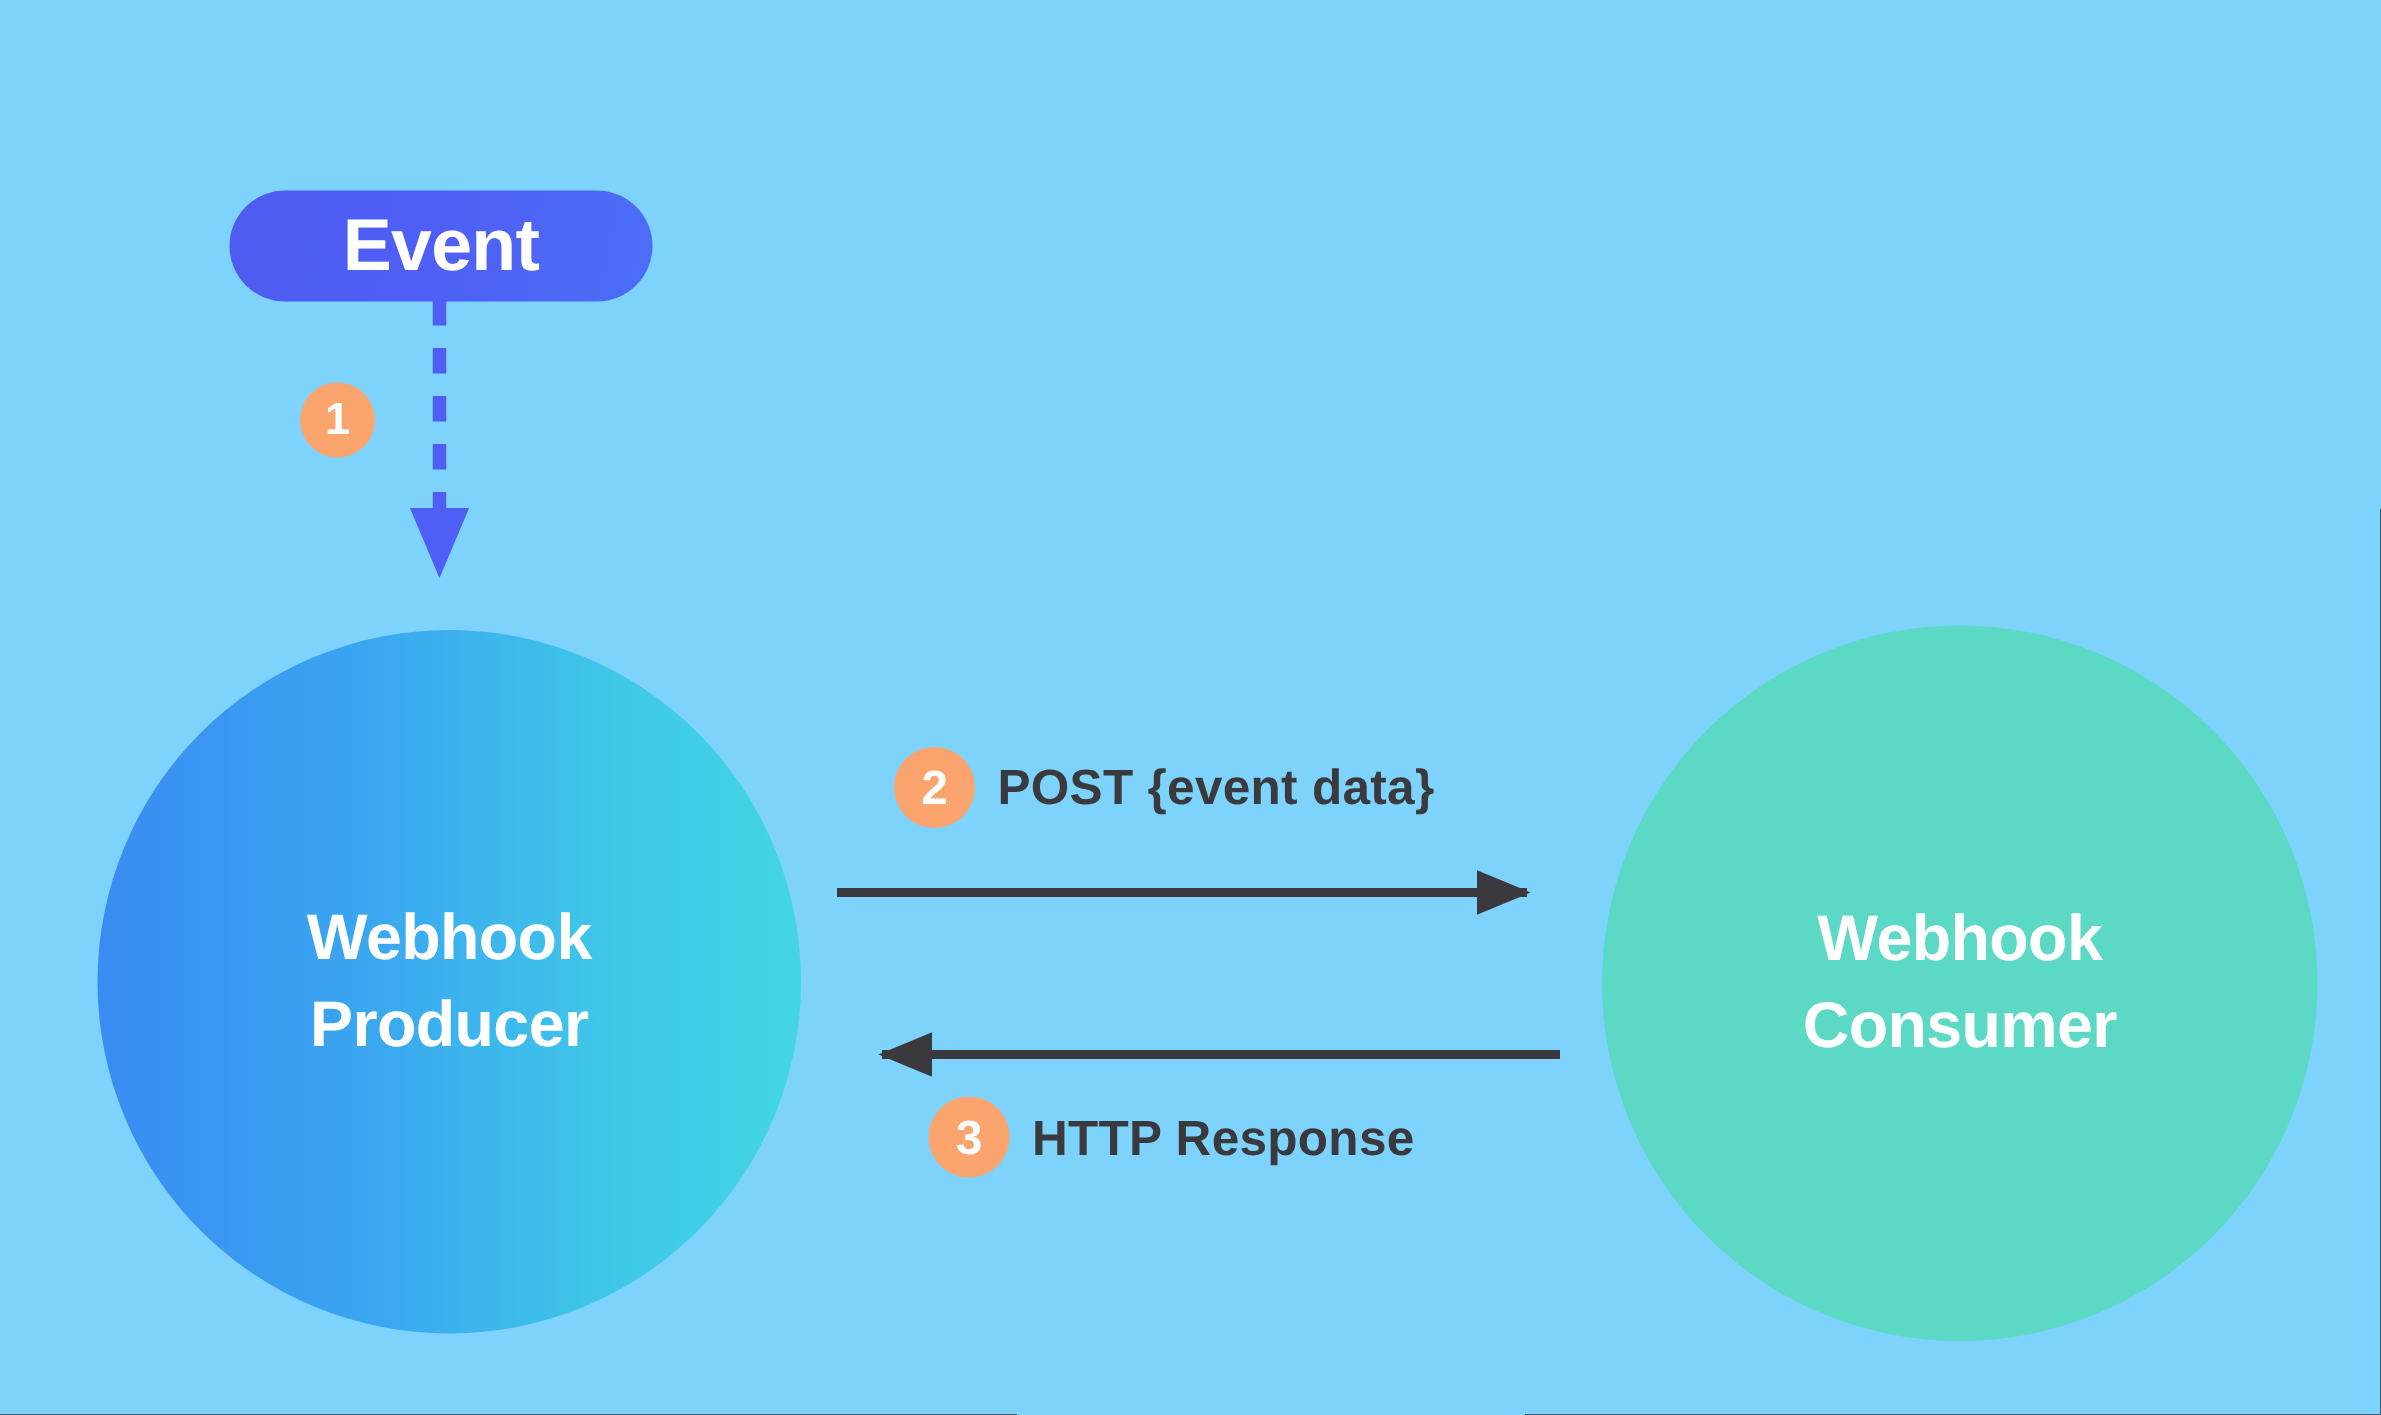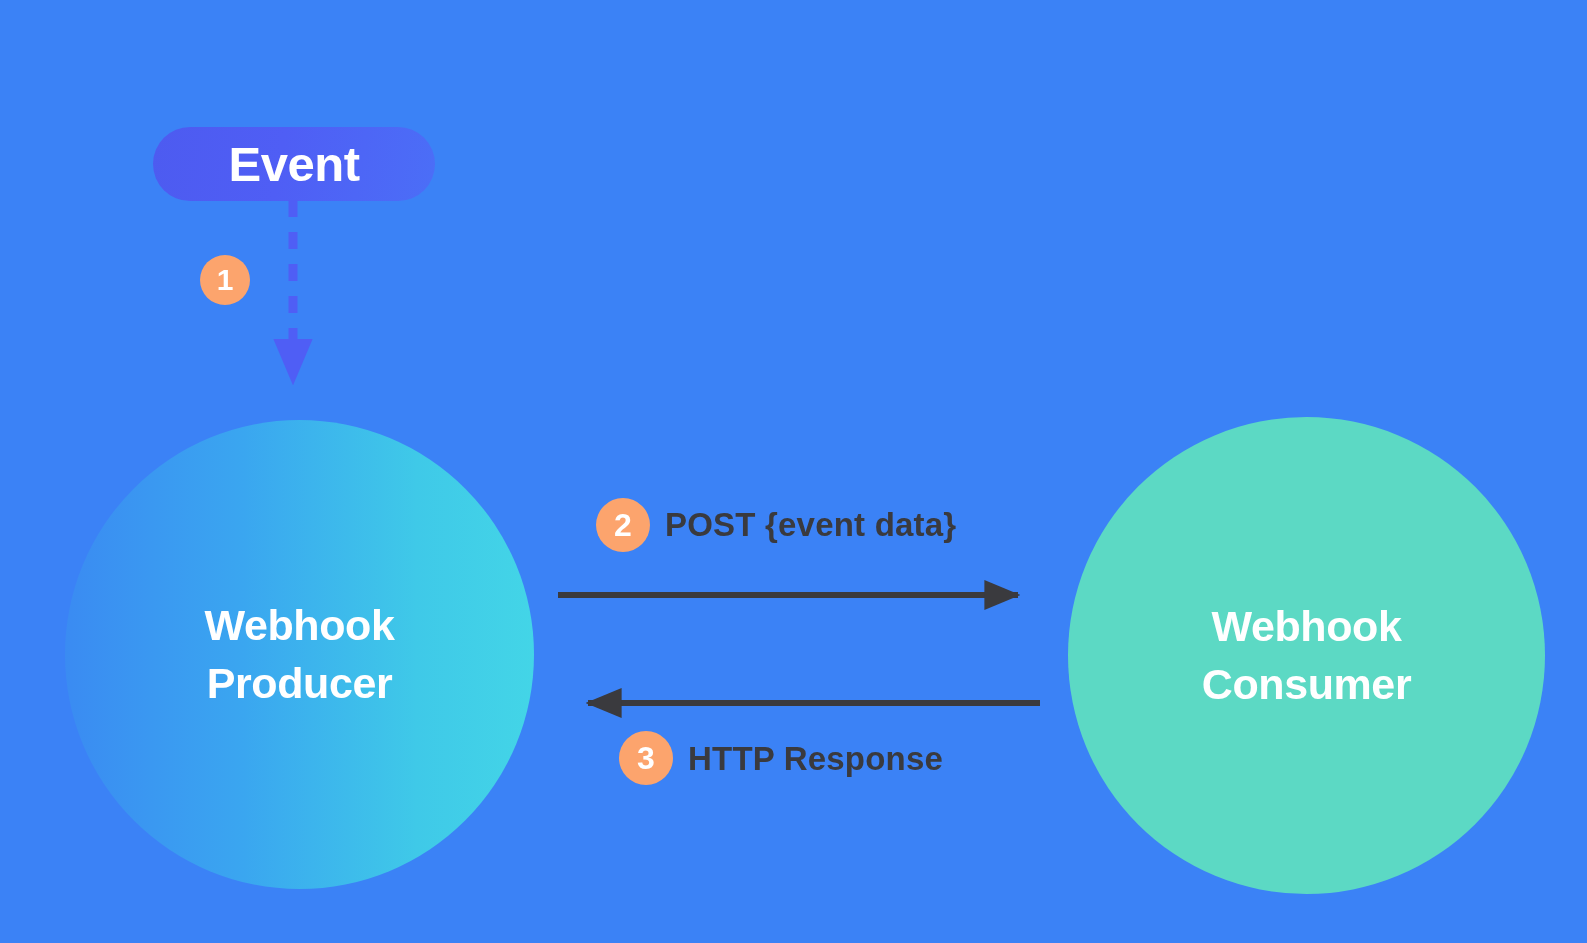--- a/index.html
+++ b/index.html
@@ -4,21 +4,21 @@
 <style>
   html, body {
     margin: 0;
     padding: 0;
     background: #000000;
   }
   #canvas {
     position: relative;
     width: 1587px;
     height: 943px;
-    background: #3b82f6;
+    background: #7dd3fc;
     overflow: hidden;
     font-family: "Liberation Sans", sans-serif;
   }
 
   
   #event-pill {
     position: absolute;
     left: 153px;
     top: 127px;
     width: 282px;

